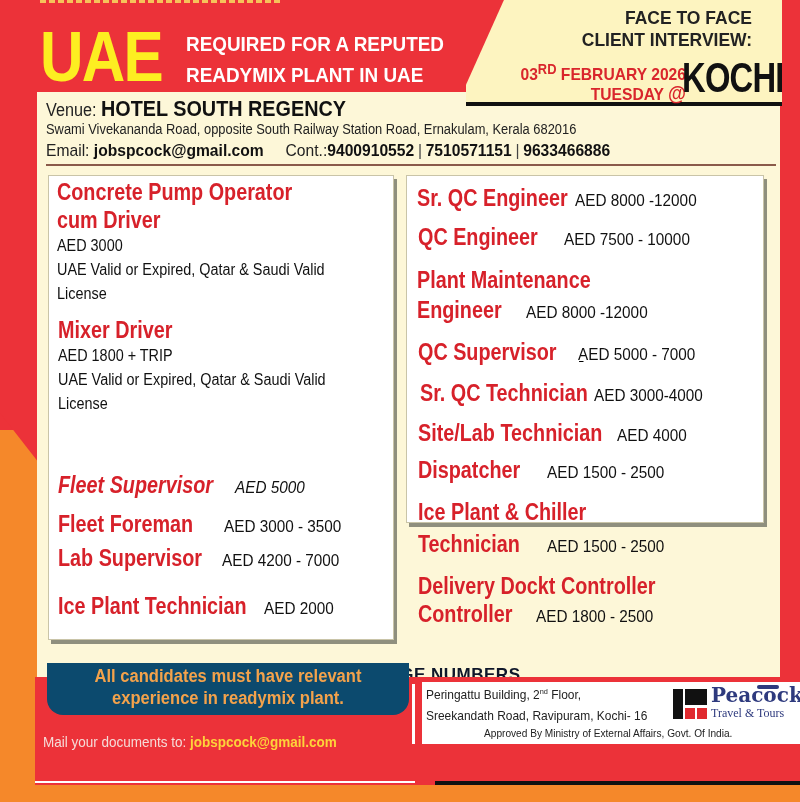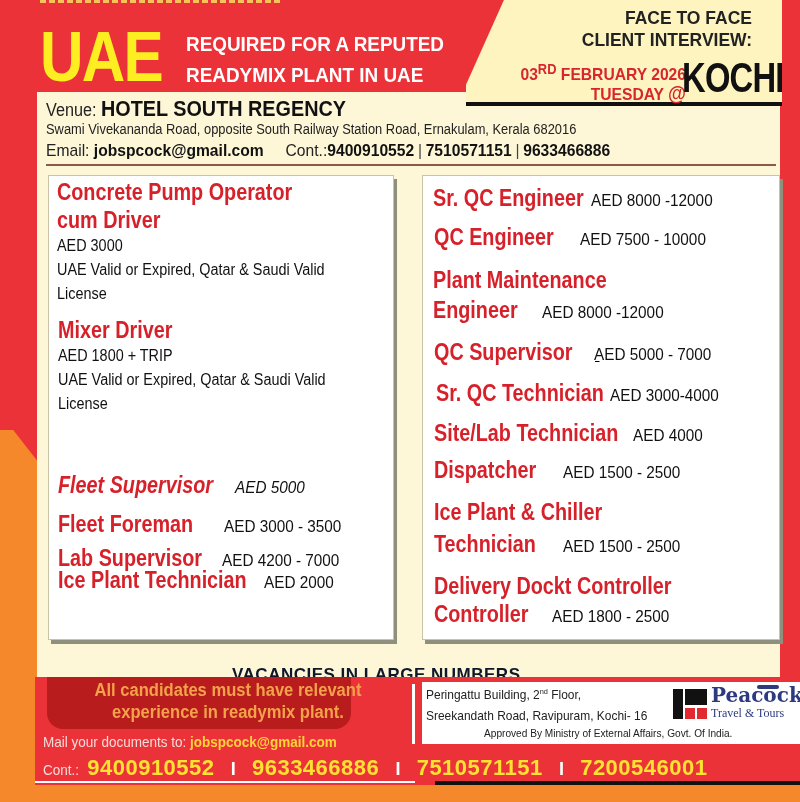--- a/index.html
+++ b/index.html
@@ -30,31 +30,31 @@
   .venue .label { transform: scaleX(0.9); display: inline-block; transform-origin: left; }
   .venue .hotel { font-weight: bold; font-size: 22px; color: #111; display: inline-block; transform: scaleX(0.9); transform-origin: left; margin-left: -6px; }
   .address { position: absolute; left: 46px; top: 121px; font-size: 14px; color: #222; transform: scaleX(0.92); transform-origin: left; white-space: nowrap; }
   .contact-line { position: absolute; left: 46px; top: 141px; font-size: 17px; color: #222; transform: scaleX(0.92); transform-origin: left; white-space: nowrap; }
   .contact-line b { color: #111; }
   .contact-line .sep { color: #444; margin: 0 4px; }
   .contact-rule { position: absolute; left: 46px; top: 164px; width: 730px; height: 2px; background: #8a5a4a; }
 
   .card { position: absolute; background: #fff; border: 1px solid #c9c4a8; box-shadow: 3px 4px 0 #8f8f7e; }
   .card.left { left: 48px; top: 175px; width: 346px; height: 465px; }
-  .card.right { left: 422px; top: 175px; width: 358px; height: 465px; }
+  .card.right { left: 406px; top: 175px; width: 358px; height: 348px; }
 
   .job { position: absolute; white-space: nowrap; }
   .jt { color: #d7212a; font-weight: bold; font-size: 23px; line-height: 28px; display: inline-block; transform: scaleX(0.86); transform-origin: left; }
   .js { color: #111; font-size: 17px; display: inline-block; transform: scaleX(0.9); transform-origin: left; }
   .jn { color: #111; font-size: 16px; display: block; line-height: 24px; transform: scaleX(0.9); transform-origin: left; }
 
   .vacancies { position: absolute; left: 232px; top: 654px; font-size: 17px; font-weight: bold; color: #0f172a; letter-spacing: 0.5px; margin-top: 11px; }
 
   .bottom-red { position: absolute; left: 35px; top: 677px; width: 765px; height: 108px; background: #ec3239; }
-  .notice-box { position: absolute; left: 47px; top: 677px; width: 304px; height: 52px; background: #b91c1c; border-radius: 0 0 16px 16px; }
+  .notice-box { position: absolute; left: 47px; top: 663px; width: 362px; height: 52px; background: #0c4a6e; border-radius: 0 0 16px 16px; }
   .notice-text { position: absolute; left: 0; top: 0; width: 362px; text-align: center; color: #f3a24b; font-weight: bold; font-size: 18px; line-height: 22px; padding-top: 2px; transform: scaleX(0.92); }
   .mail-line { position: absolute; left: 43px; top: 733px; font-size: 15px; color: #f5dcd8; white-space: nowrap; transform: scaleX(0.9); transform-origin: left; }
   .mail-line b { color: #fdd33a; }
   .cont-line { position: absolute; left: 43px; top: 755px; font-size: 15px; color: #f5dcd8; white-space: nowrap; }
   .cont-line .lbl { display: inline-block; transform: scaleX(0.9); transform-origin: left; }
   .cont-line .num { color: #fde232; font-weight: bold; font-size: 22px; letter-spacing: 0.5px; }
   .cont-line .bar { color: #fff; font-size: 18px; font-weight: bold; margin: 0 12px; }
 
   .office-box { position: absolute; left: 422px; top: 682px; width: 378px; height: 62px; background: #fff; }
   .office-divider { position: absolute; left: 412px; top: 684px; width: 3px; height: 60px; background: #fff; }
@@ -133,21 +133,21 @@
       <span class="js" style="margin-left:-8px">AED 5000</span>
     </div>
     <div class="job" style="left:9px;top:334px;">
       <span class="jt">Fleet Foreman</span>
       <span class="js" style="margin-left:4px">AED 3000 - 3500</span>
     </div>
     <div class="job" style="left:9px;top:368px;">
       <span class="jt">Lab Supervisor</span>
       <span class="js" style="margin-left:-8px">AED 4200 - 7000</span>
     </div>
-    <div class="job" style="left:9px;top:390px;">
+    <div class="job" style="left:9px;top:416px;">
       <span class="jt">Ice Plant Technician</span>
       <span class="js" style="margin-left:-18px">AED 2000</span>
     </div>
   </div>
 
   <div class="card right">
     <div class="job" style="left:10px;top:8px;">
       <span class="jt">Sr. QC Engineer</span>
       <span class="js" style="margin-left:-22px">AED 8000 -12000</span>
     </div>
@@ -196,30 +196,20 @@
       <div>All candidates must have relevant</div>
       <div>experience in readymix plant.</div>
     </div>
   </div>
 
   <div class="mail-line">
     <span>Mail your documents to:</span>
     <b>jobspcock@gmail.com</b>
   </div>
 
-  <div class="cont-line">
-    <span class="lbl">Cont.:</span>
-    <span class="num">9400910552</span>
-    <span class="bar">I</span>
-    <span class="num">9633466886</span>
-    <span class="bar">I</span>
-    <span class="num">7510571151</span>
-    <span class="bar">I</span>
-    <span class="num">7200546001</span>
-  </div>
 
   <div class="office-divider"></div>
   <div class="office-box"></div>
   <div class="office-addr1">
     <span>Peringattu Building, 2</span><sup>nd</sup><span> Floor,</span>
   </div>
   <div class="office-addr2">Sreekandath Road, Ravipuram, Kochi- 16</div>
   <div class="office-approved">Approved By Ministry of External Affairs, Govt. Of India.</div>
 
   <div class="logo-mark">

